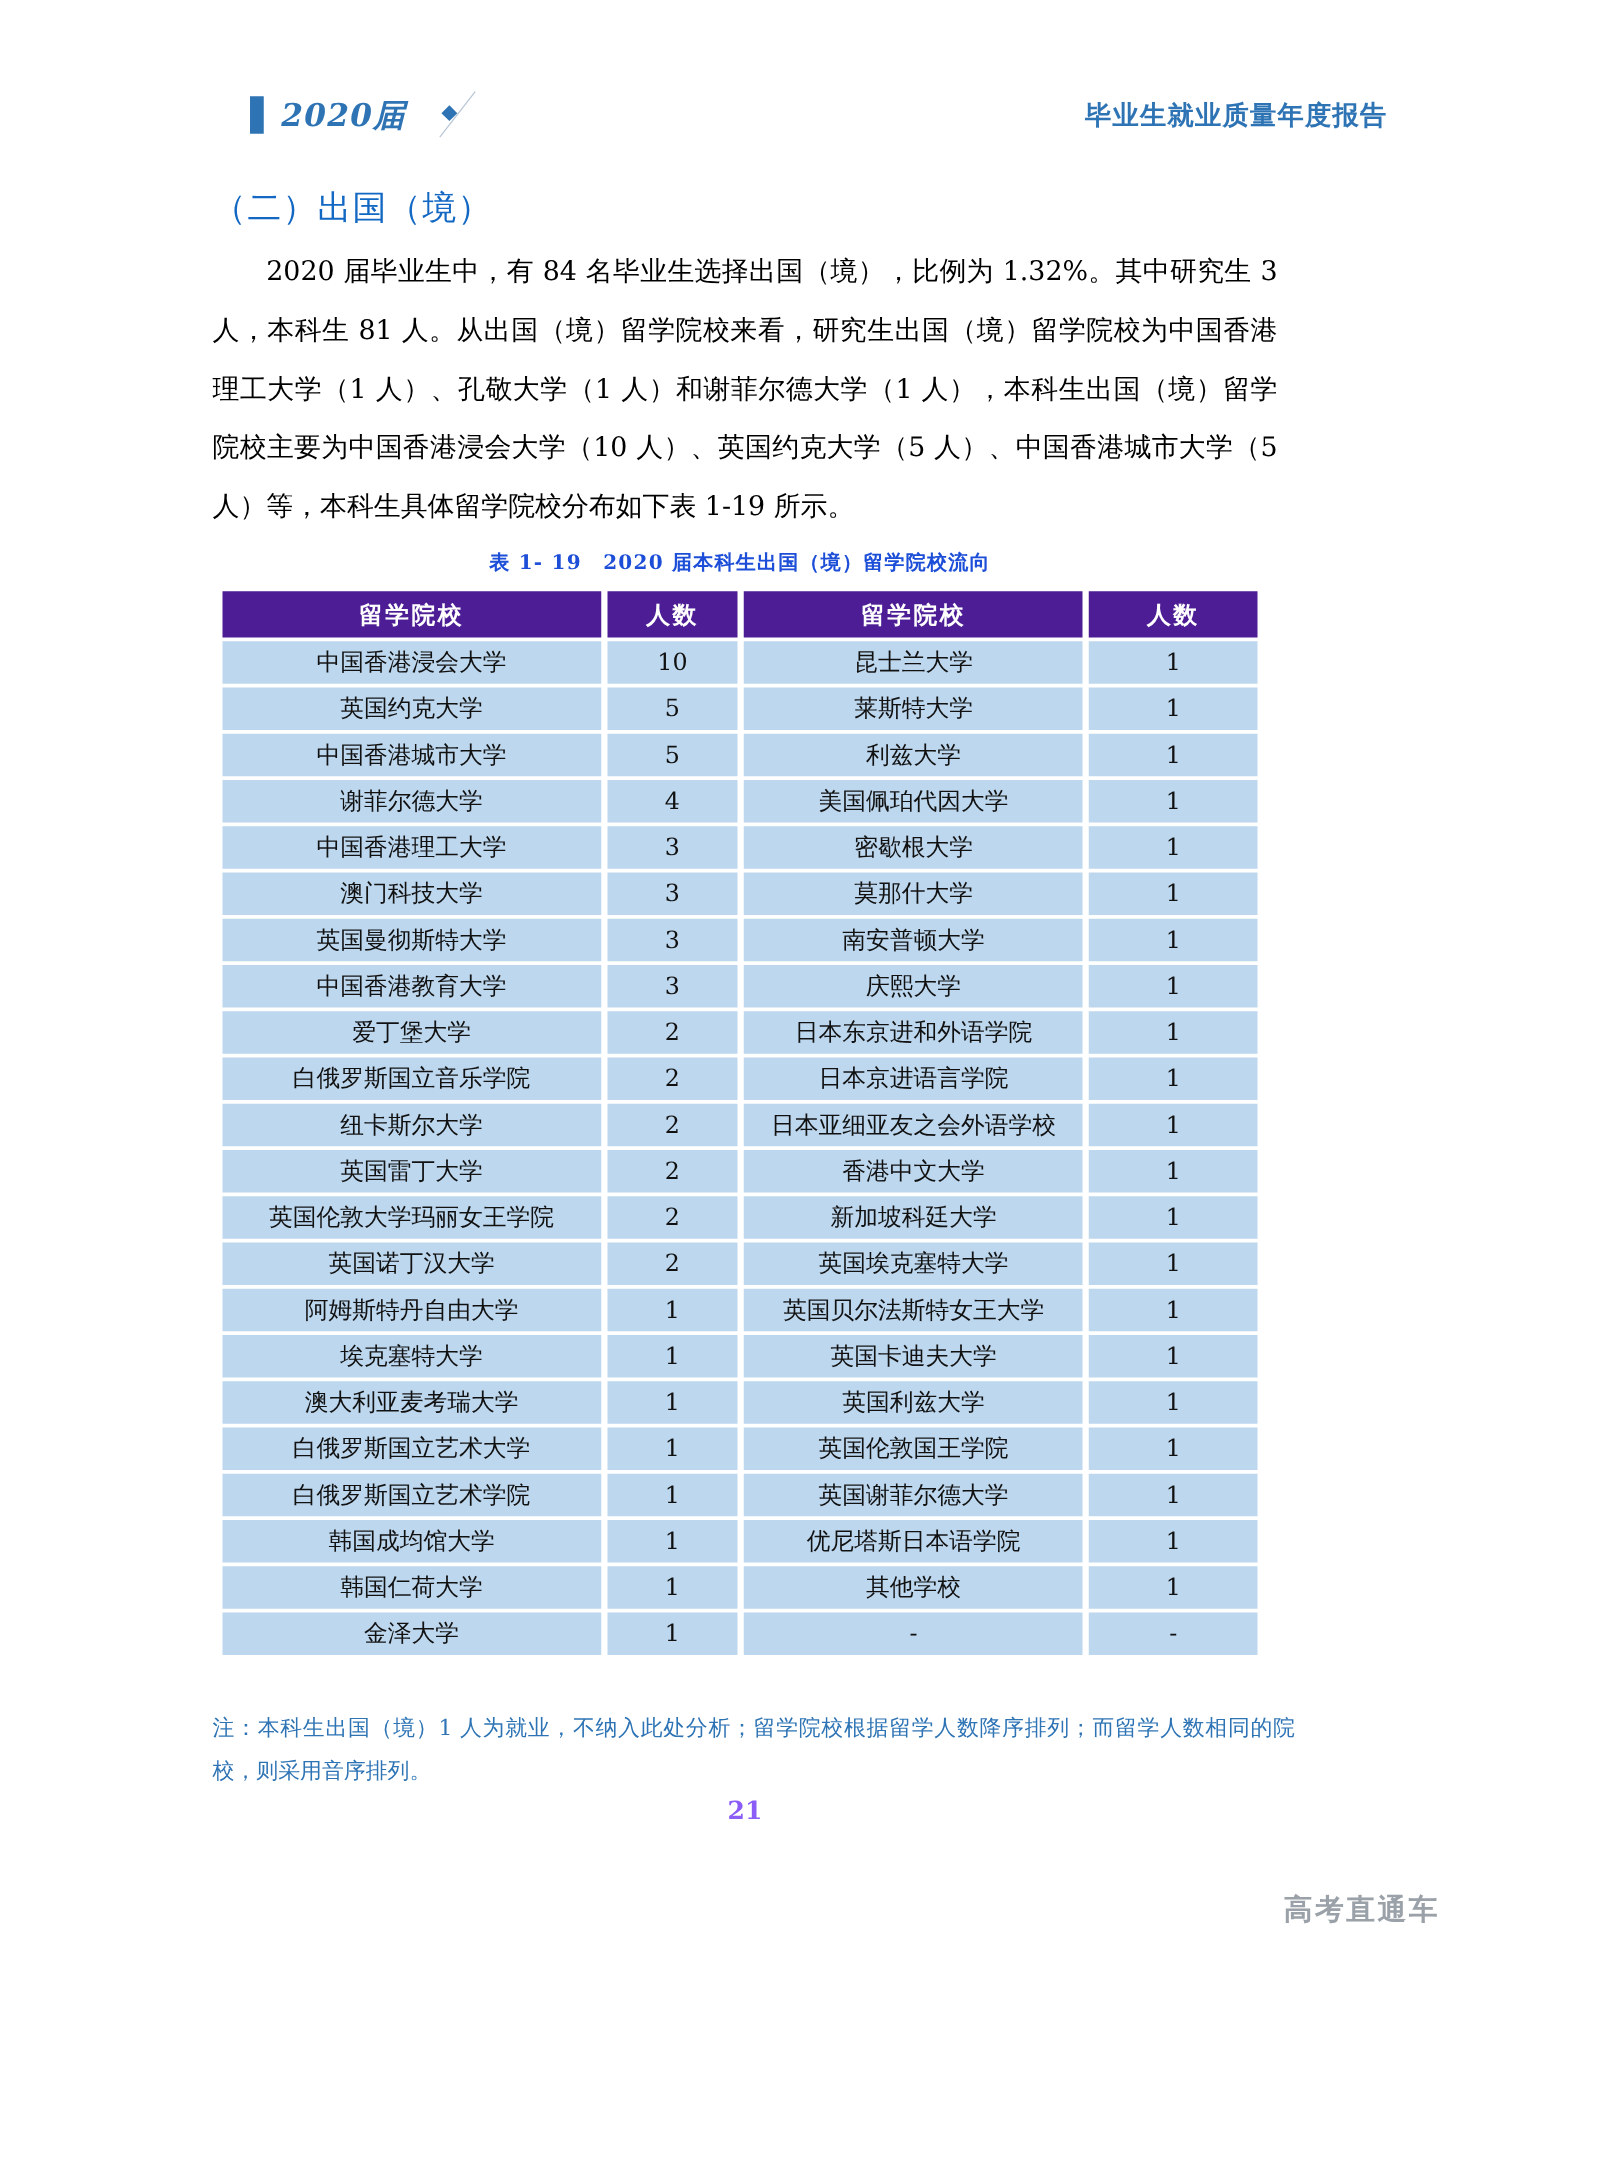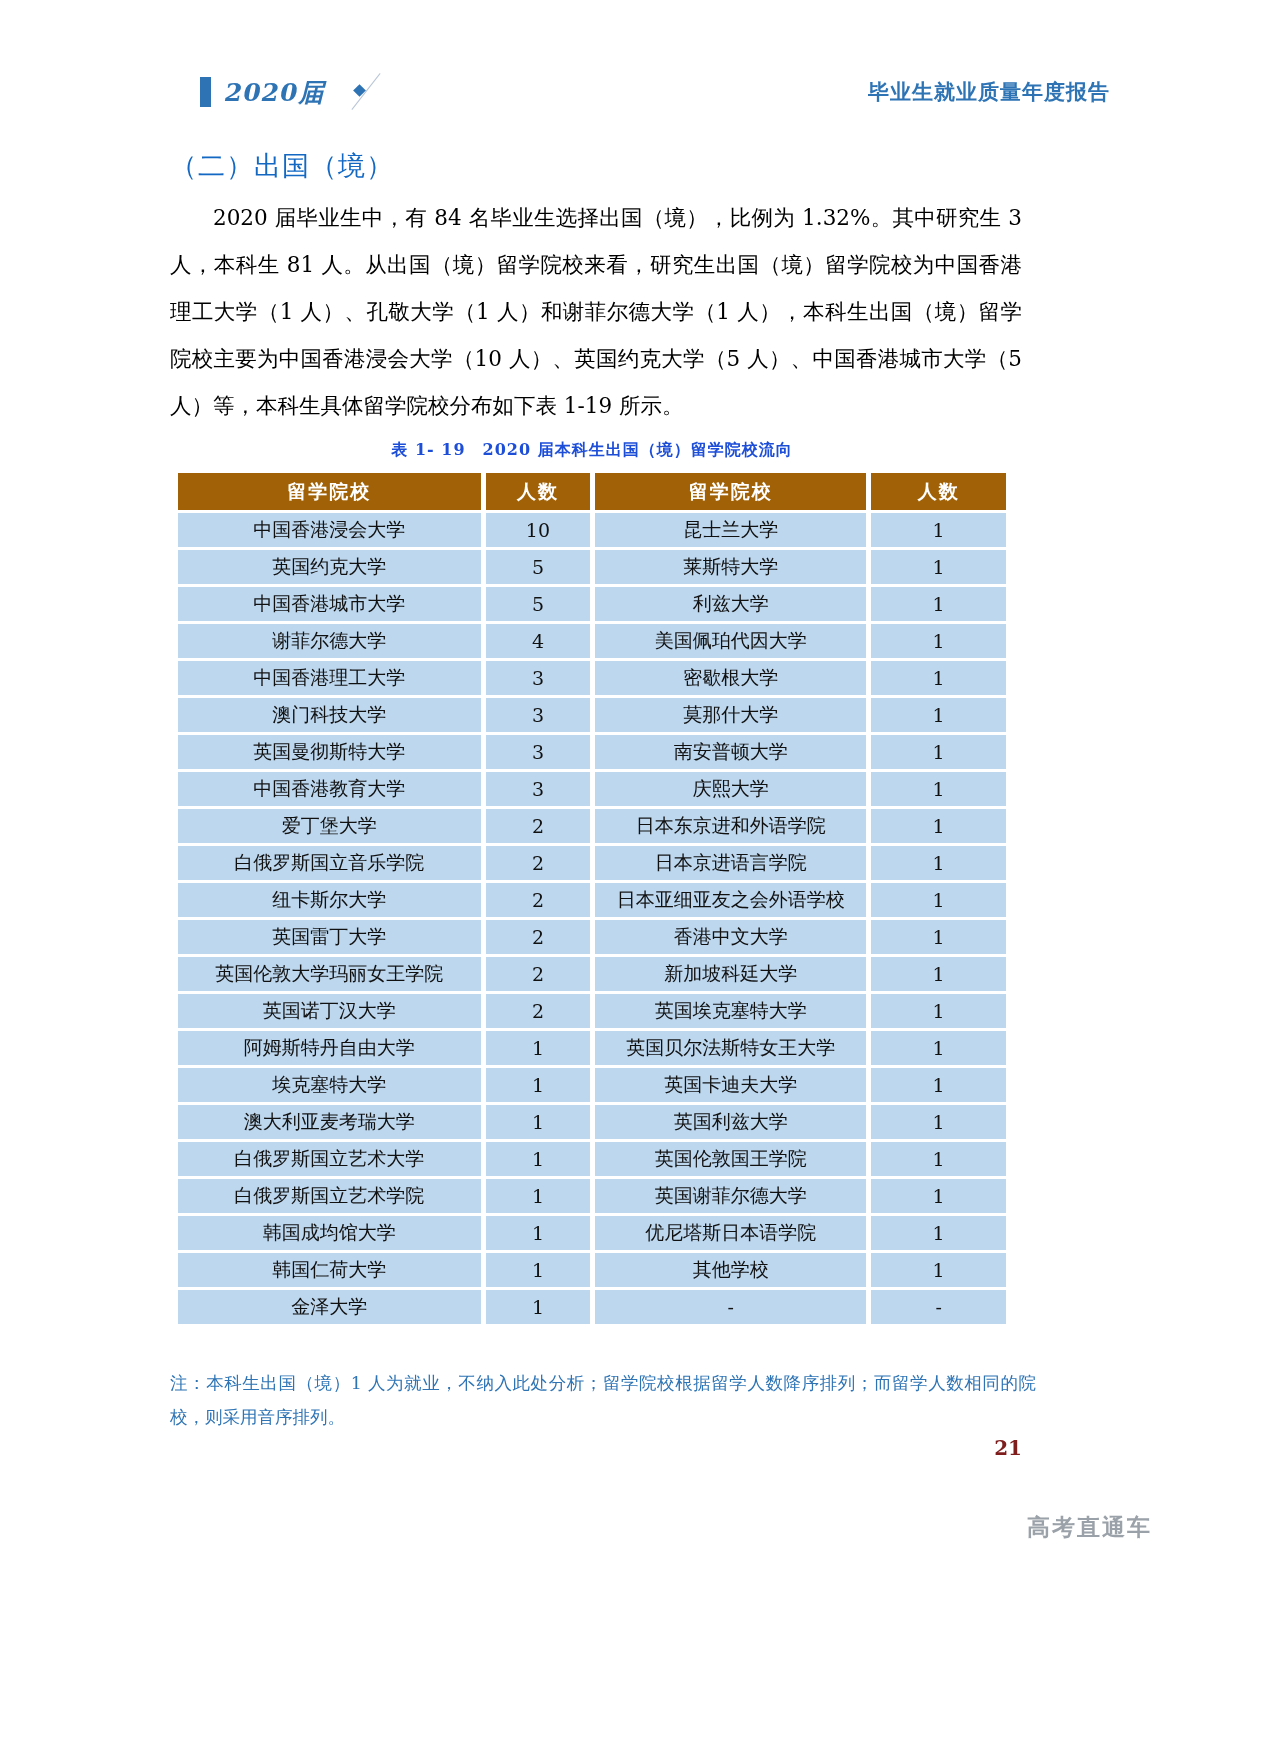--- a/index.html
+++ b/index.html
@@ -119,21 +119,21 @@
     left: 173px;
     width: 838px;
   }
   table.study-table {
     width: 100%;
     border-collapse: separate;
     border-spacing: 5px 3px;
     table-layout: fixed;
   }
   .study-table th {
-    background: #a16207;
+    background: #4c1d95;
     color: #ffffff;
     font-size: 19px;
     font-weight: bold;
     height: 37px;
     letter-spacing: 2px;
   }
   .study-table td {
     background: #BDD7EE;
     color: #111111;
     font-size: 19px;
@@ -158,24 +158,24 @@
     color: #2E74B5;
     text-align: justify;
   }
 
   
   .page-number {
     position: absolute;
     top: 1436px;
     left: 170px;
     width: 852px;
-    text-align: right;
+    text-align: center;
     font-weight: bold;
     font-size: 20px;
-    color: #7f1d1d;
+    color: #8b5cf6;
   }
 
   
   .watermark {
     position: absolute;
     top: 1512px;
     right: 128px;
     font-family: "DejaVu Sans", "Liberation Sans", sans-serif;
     font-weight: bold;
     font-size: 23px;

